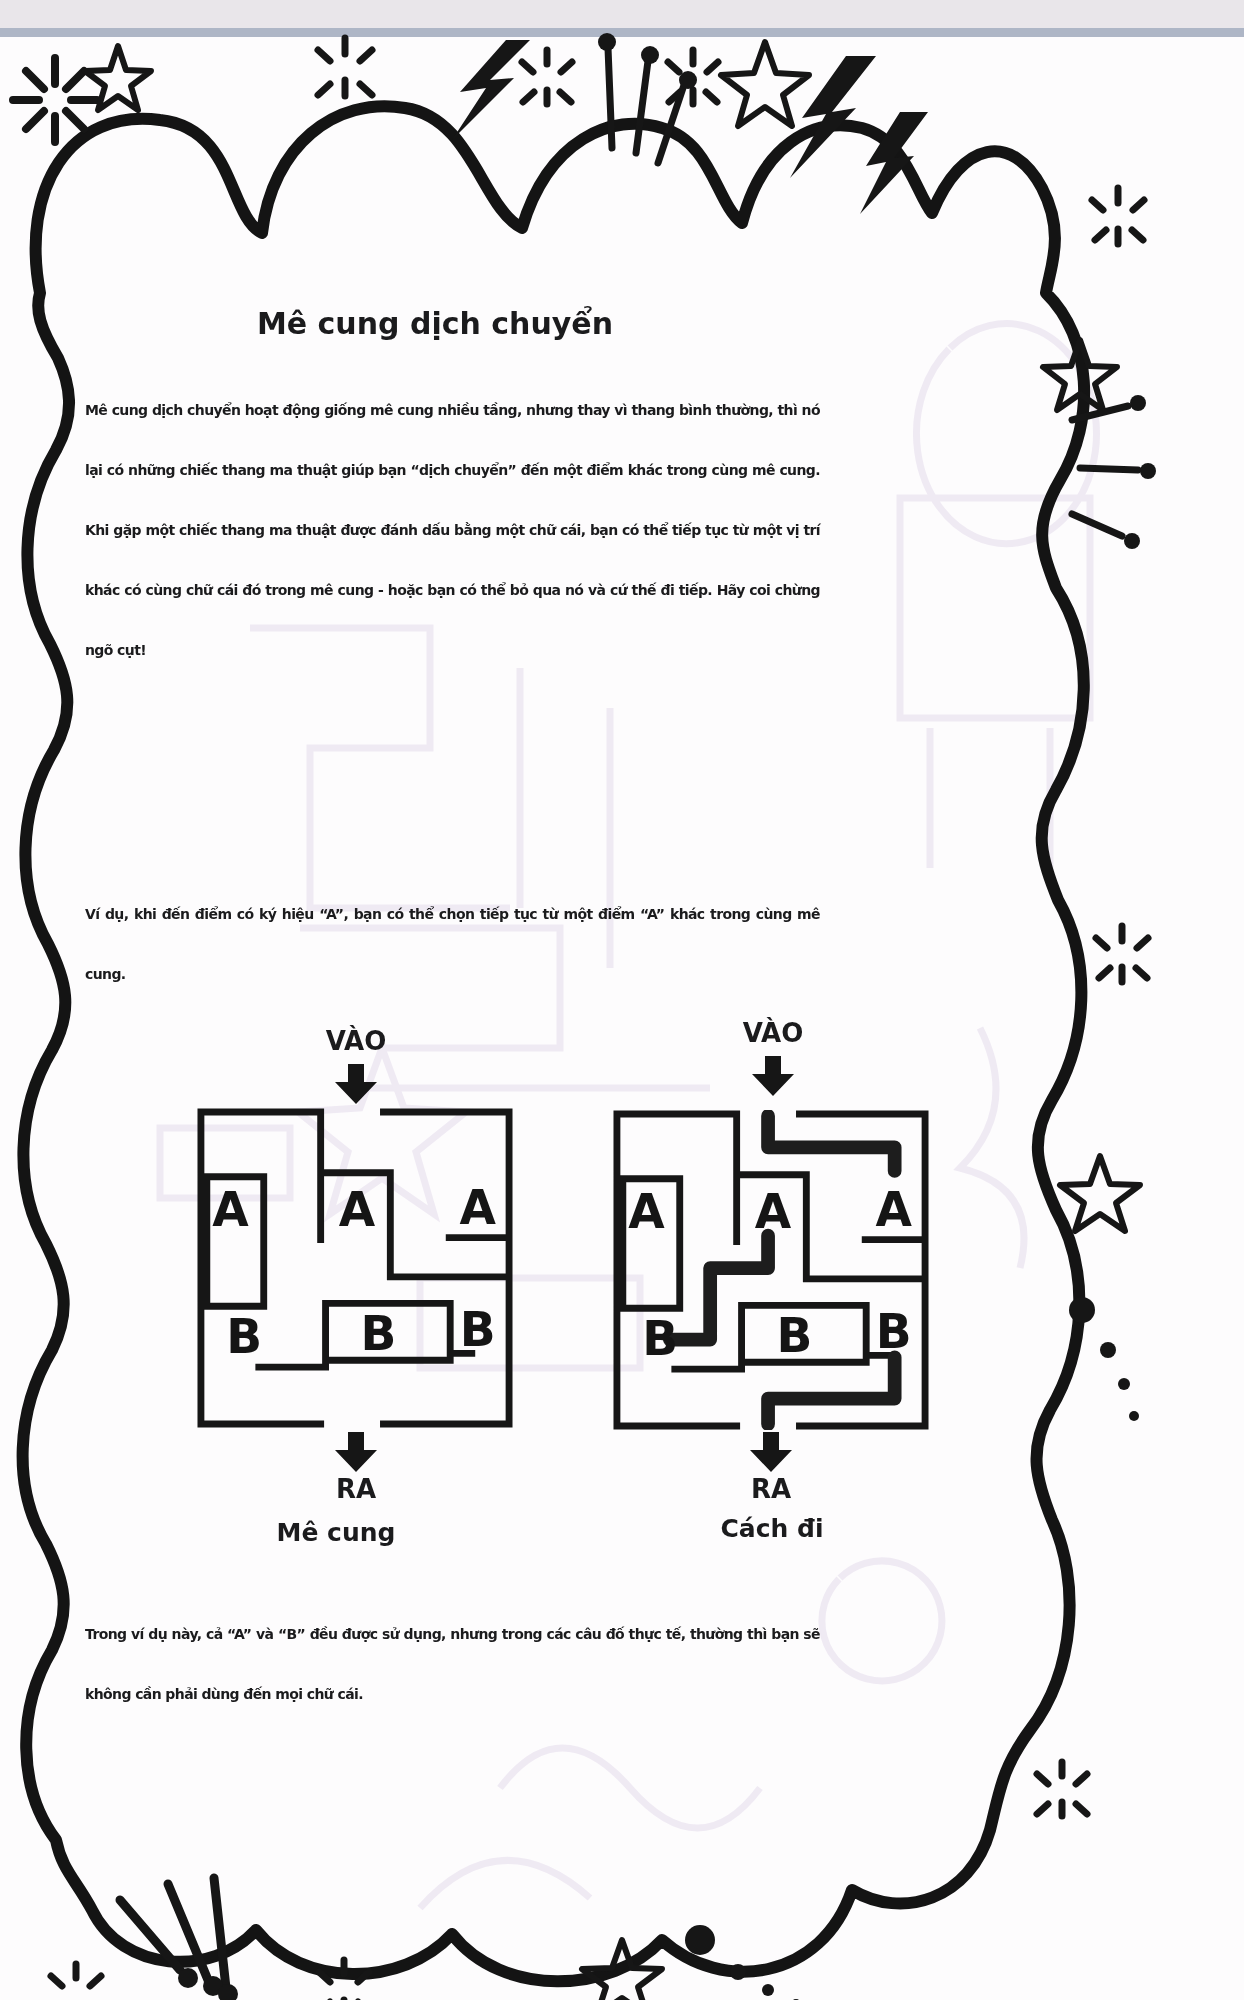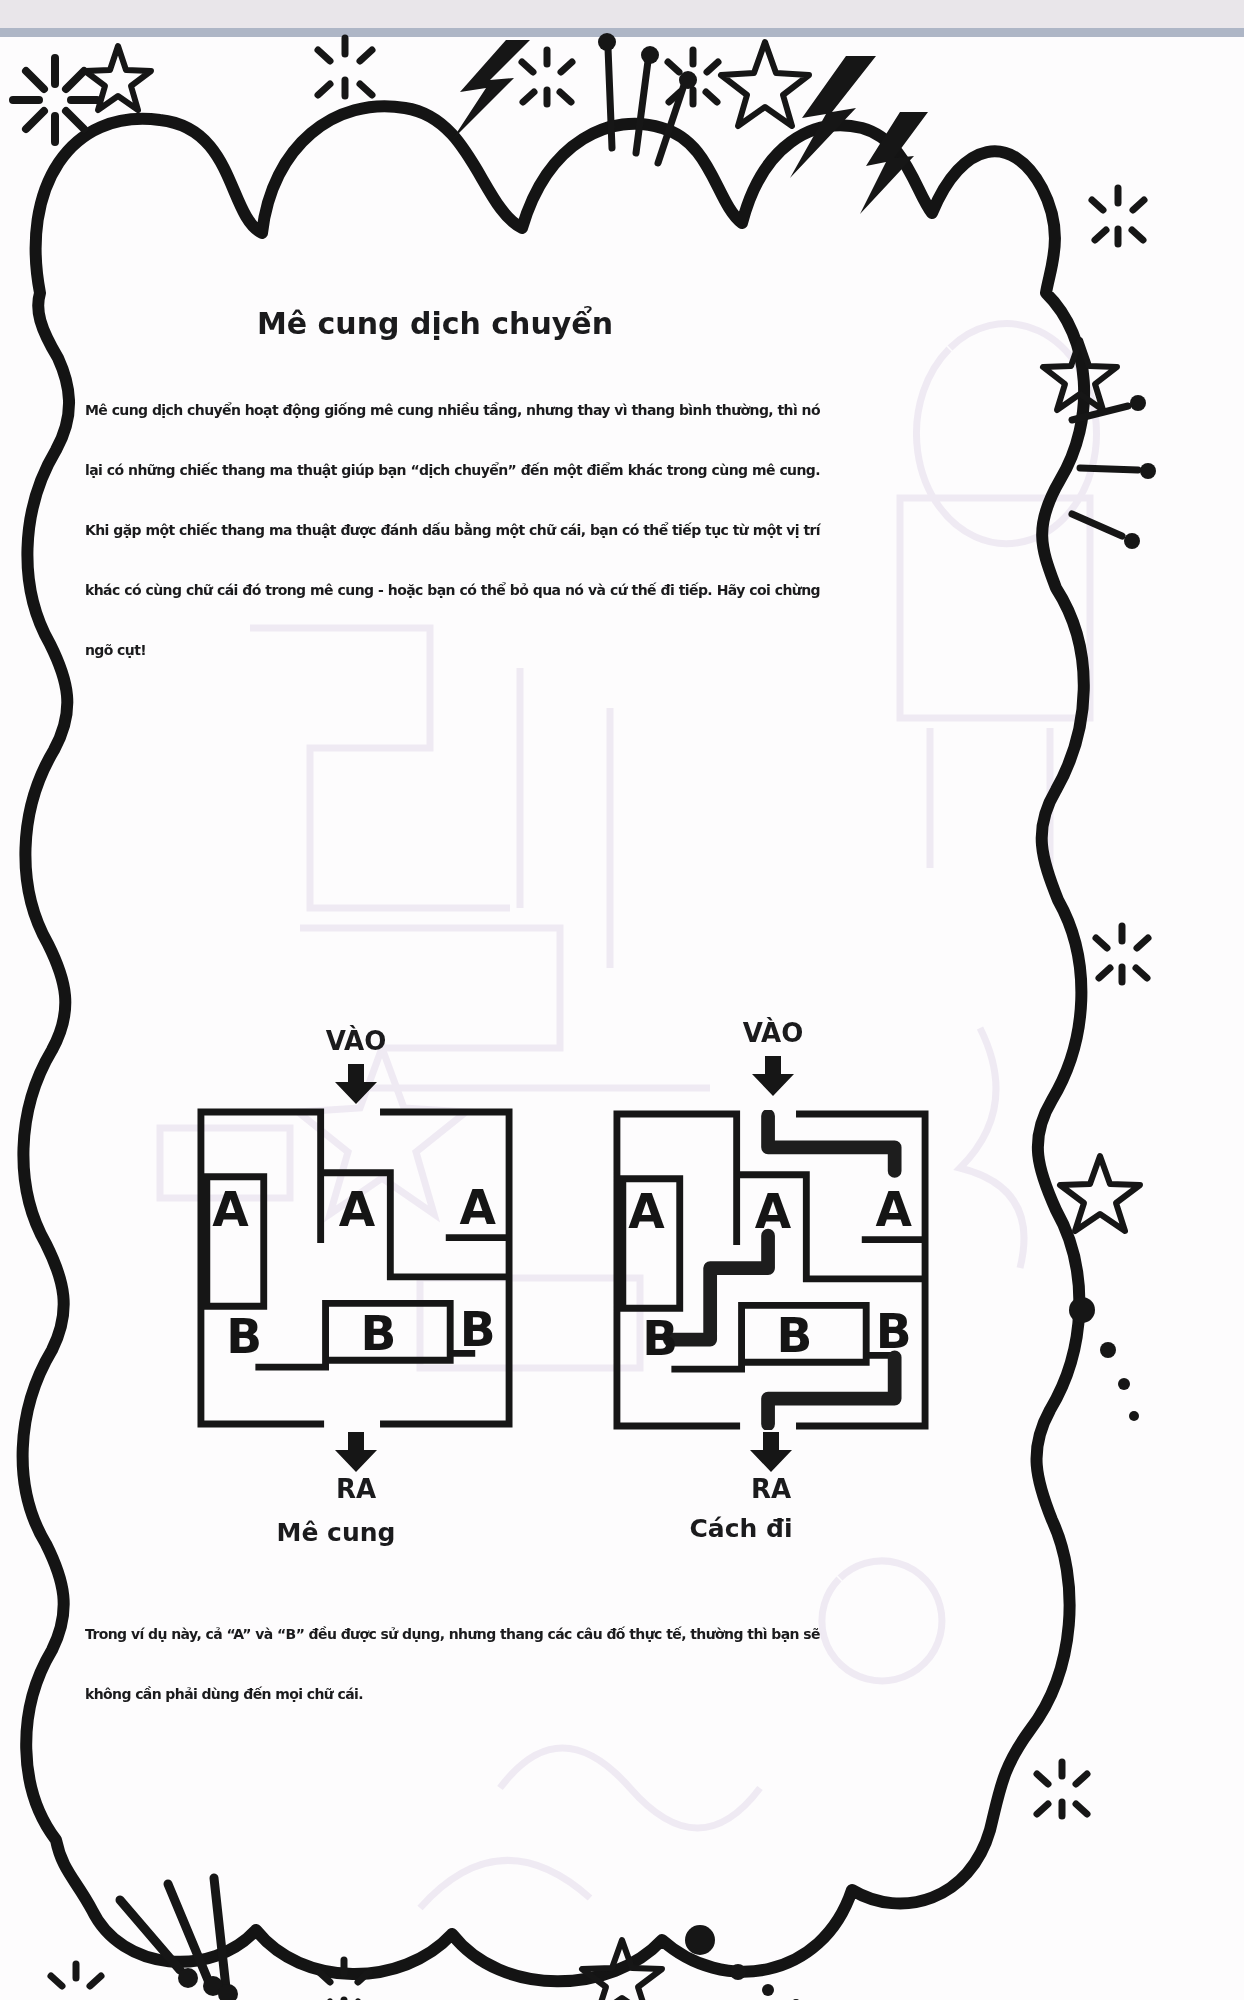--- a/index.html
+++ b/index.html
@@ -138,20 +138,21 @@
         <circle cx="768" cy="1962" r="6" fill="#161616" stroke="none"></circle>
         <circle cx="796" cy="1976" r="5" fill="#161616" stroke="none"></circle>
       </g>
     </g>
   </svg>
 
   <div class="abs" id="title" style="top:278px">Mê cung dịch chuyển</div>
 
   <div class="abs para" style="top:352px">Mê cung dịch chuyển hoạt động giống mê cung nhiều tầng, nhưng thay vì thang bình thường, thì nó lại có những chiếc thang ma thuật giúp bạn “dịch chuyển” đến một điểm khác trong cùng mê cung. Khi gặp một chiếc thang ma thuật được đánh dấu bằng một chữ cái, bạn có thể tiếp tục từ một vị trí khác có cùng chữ cái đó trong mê cung - hoặc bạn có thể bỏ qua nó và cứ thế đi tiếp. Hãy coi chừng ngõ cụt!</div>
 
+  <div class="abs para" style="top:856px">Ví dụ, khi đến điểm có ký hiệu “A”, bạn có thể chọn tiếp tục từ một điểm “A” khác trong cùng mê cung.</div>
 
   <div class="abs dlabel" style="left:356px;top:998px">VÀO</div>
   <svg class="abs" style="left:334px;top:1036px" width="44" height="40" viewBox="0 0 44 40">
     <path fill="#161616" d="M14,0 h16 v18 h13 L22,40 1,18 h13 z"></path>
   </svg>
   <svg class="abs" style="left:197px;top:1080px" width="316" height="320" viewBox="0 0 322 326">
     <path class="walls" d="M4,4 H126 M190,4 H318 M4,4 V322 M318,4 V322 M4,322 H126 M190,322 H318
       M126,4 V134 M126,66 H197 M197,66 V172 M197,172 H318 M257,132 H318
       M10,70 H68 V202 H10 Z M63,264 H131 M131,199 H258 V257 H131 Z M258,250 H280"></path>
     <text class="mzletter" x="34" y="120" text-anchor="middle">A</text>
@@ -180,17 +181,17 @@
     <text class="mzletter" x="163" y="120" text-anchor="middle">A</text>
     <text class="mzletter" x="286" y="118" text-anchor="middle">A</text>
     <text class="mzletter" x="48" y="250" text-anchor="middle">B</text>
     <text class="mzletter" x="185" y="247" text-anchor="middle">B</text>
     <text class="mzletter" x="286" y="242" text-anchor="middle">B</text>
   </svg>
   <svg class="abs" style="left:749px;top:1404px" width="44" height="40" viewBox="0 0 44 40">
     <path fill="#161616" d="M14,0 h16 v18 h13 L22,40 1,18 h13 z"></path>
   </svg>
   <div class="abs dlabel" style="left:771px;top:1446px">RA</div>
-  <div class="abs caption" style="left:741px;top:1486px">Cách đi</div>
+  <div class="abs caption" style="left:772px;top:1486px">Cách đi</div>
 
-  <div class="abs para" style="top:1576px">Trong ví dụ này, cả “A” và “B” đều được sử dụng, nhưng thang các câu đố thực tế, thường thì bạn sẽ không cần phải dùng đến mọi chữ cái.</div>
+  <div class="abs para" style="top:1576px">Trong ví dụ này, cả “A” và “B” đều được sử dụng, nhưng trong các câu đố thực tế, thường thì bạn sẽ không cần phải dùng đến mọi chữ cái.</div>
 
 </div>
 
 </body></html>

